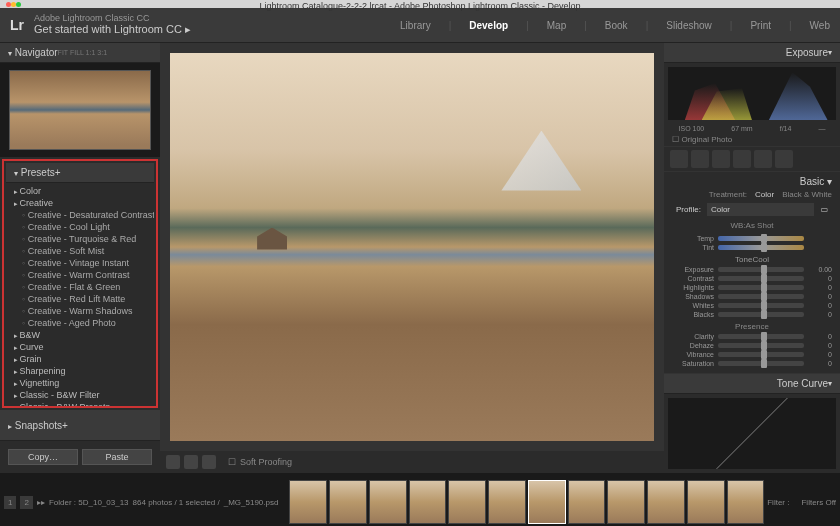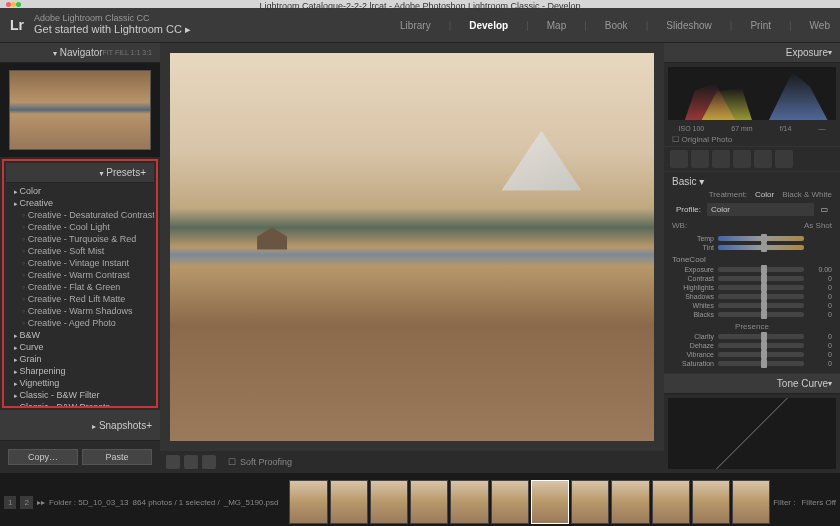--- a/index.html
+++ b/index.html
@@ -10,21 +10,21 @@
 .app-header{height:34px;background:#3a3a3a;border-bottom:1px solid #222;display:flex;align-items:center;padding:0 10px}
 .lr-logo{font-weight:bold;color:#ddd;font-size:14px;margin-right:10px}
 .app-title{font-size:9px;color:#999;line-height:1.1}
 .app-subtitle{font-size:11px;color:#ccc}
 .modules{margin-left:auto;display:flex;gap:18px;align-items:center;font-size:10px;color:#999}
 .modules span{cursor:pointer}
 .modules .active{color:#fff;font-weight:bold}
 .modules .sep{color:#555}
 .main{display:flex;height:430px}
 .left-panel{width:160px;background:#2b2b2b;display:flex;flex-direction:column;overflow:hidden}
-.panel-hdr{background:#3a3a3a;padding:4px 8px;font-size:10px;color:#ccc;display:flex;justify-content:flex-end;align-items:center;border-bottom:1px solid #222}
+.panel-hdr{background:#3a3a3a;padding:4px 8px;font-size:10px;color:#ccc;display:flex;justify-content:flex-start;align-items:center;border-bottom:1px solid #222}
 .panel-hdr .caret{font-size:8px}
 .nav-preview{height:86px;background:#1a1a1a;display:flex;align-items:center;justify-content:center;padding:4px}
 .nav-img{width:140px;height:78px;background:linear-gradient(180deg,#8a6a4a 0%,#b8946a 40%,#556a7a 50%,#b8946a 55%,#9a7a5a 95%);border:1px solid #555}
 .presets-panel{flex:1;border:2px solid #c33;margin:2px;padding:2px;overflow:hidden}
 .preset-tree{padding:2px 4px;font-size:9px;color:#aaa;overflow:hidden}
 .preset-item{padding:1px 0 1px 12px;cursor:pointer;white-space:nowrap}
 .preset-group{padding:1px 0 1px 4px;color:#bbb}
 .preset-group:before{content:"▸ ";font-size:7px}
 .preset-item:before{content:"◦ ";color:#666}
 .snapshots{height:22px}
@@ -40,43 +40,43 @@
 .right-panel{width:176px;background:#2b2b2b;display:flex;flex-direction:column;overflow:hidden}
 .histogram{height:60px;background:#1a1a1a;margin:4px;position:relative;overflow:hidden}
 .hist-r{position:absolute;bottom:0;left:10%;width:30%;height:70%;background:linear-gradient(180deg,transparent,#c44);clip-path:polygon(0 100%,20% 20%,60% 0,100% 100%);opacity:.7}
 .hist-y{position:absolute;bottom:0;left:20%;width:30%;height:60%;background:linear-gradient(180deg,transparent,#cc4);clip-path:polygon(0 100%,30% 10%,80% 0,100% 100%);opacity:.7}
 .hist-b{position:absolute;bottom:0;right:5%;width:35%;height:90%;background:linear-gradient(180deg,transparent,#68c);clip-path:polygon(0 100%,40% 0,70% 30%,100% 100%);opacity:.7}
 .hist-info{display:flex;justify-content:space-around;font-size:7px;color:#888;padding:1px}
 .op{font-size:8px;color:#888;padding:2px 8px;border-bottom:1px solid #333}
 .tool-icons{display:flex;gap:3px;padding:3px 6px;border-bottom:1px solid #333}
 .ti{width:18px;height:18px;background:#3a3a3a;border-radius:2px}
 .basic-panel{padding:4px 8px;border-bottom:1px solid #333}
-.basic-hdr{display:flex;justify-content:flex-start;font-size:10px;margin-bottom:2px}
+.basic-hdr{display:flex;justify-content:flex-end;font-size:10px;margin-bottom:2px}
 .treatment{display:flex;justify-content:flex-end;gap:8px;font-size:8px;color:#888;margin:3px 0}
 .treatment .act{color:#ccc}
 .profile-row{display:flex;gap:6px;align-items:center;font-size:8px;margin:4px 4px}
 .profile-sel{flex:1;background:#3a3a3a;padding:2px 4px}
-.wb-row{display:flex;justify-content:space-between;font-size:8px;margin:5px 0;color:#888}
+.wb-row{display:flex;justify-content:center;font-size:8px;margin:5px 0;color:#888}
 .slider-row{display:flex;align-items:center;gap:4px;margin:2px 0}
 .slider-label{width:42px;font-size:7px;color:#999;text-align:right}
 .slider-track{flex:1;height:5px;background:linear-gradient(90deg,#46a,#999,#a84);border-radius:2px;position:relative}
 .slider-track.gray{background:#444}
 .slider-thumb{position:absolute;left:50%;top:-2px;width:6px;height:9px;background:#999;border-radius:1px}
 .slider-val{width:24px;font-size:7px;color:#999;text-align:right}
-.tone-hdr{display:flex;justify-content:flex-start;font-size:8px;color:#999;margin:4px 0 2px}
+.tone-hdr{display:flex;justify-content:center;font-size:8px;color:#999;margin:4px 0 2px}
 .sect-hdr{text-align:center;font-size:8px;color:#888;margin:4px 0 2px}
 .tonecurve{height:80px;background:#1a1a1a;margin:4px;position:relative}
 .tc-line{position:absolute;left:0;top:0;width:100%;height:100%}
 .filmstrip{height:58px;background:#1a1a1a;display:flex;align-items:center;padding:0 4px;gap:3px}
 .fs-left{display:flex;gap:4px;align-items:center;font-size:8px;color:#888}
 .fs-badge{background:#3a3a3a;padding:2px 4px}
 .thumbs{display:flex;gap:2px;flex:1;overflow:hidden;margin-left:8px}
 .thumb{width:62px;height:42px;background:linear-gradient(180deg,#d8c4a8 0%,#b8986a 50%,#9a7a5a 100%);border:1px solid #444}
 .thumb.sel{border-color:#fff}
-.fs-right{font-size:8px;color:#888;display:flex;gap:6px;align-items:center}
+.fs-right{font-size:8px;color:#888;display:flex;gap:12px;align-items:center}
 .nav-mini{font-size:7px;color:#777}
 </style>
 </head>
 <body>
 
 <div class="os-bar">
   <div class="os-dot red"></div>
   <div class="os-dot yel"></div>
   <div class="os-dot grn"></div>
   <div class="os-title">Lightroom Catalogue-2-2-2.lrcat - Adobe Photoshop Lightroom Classic - Develop</div>

